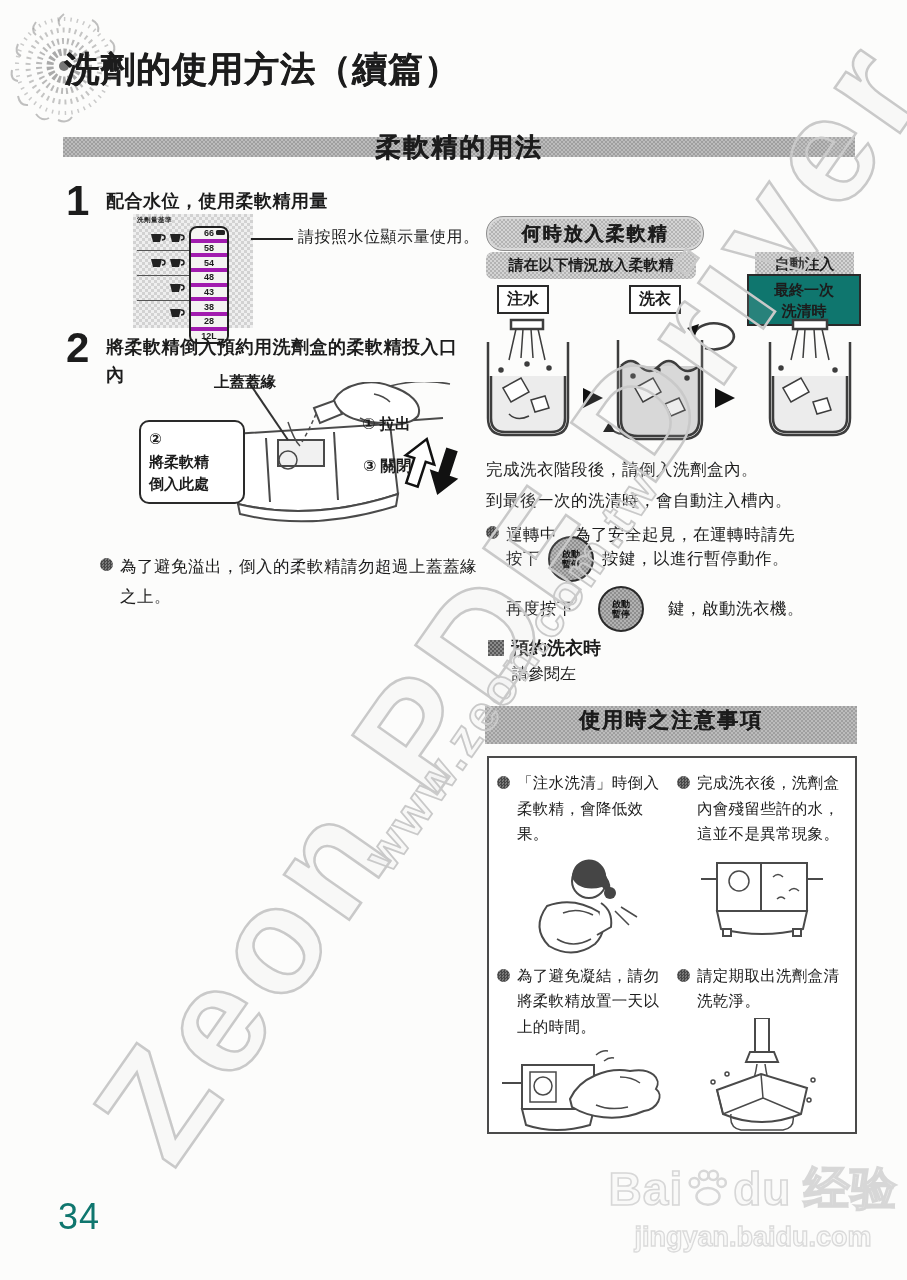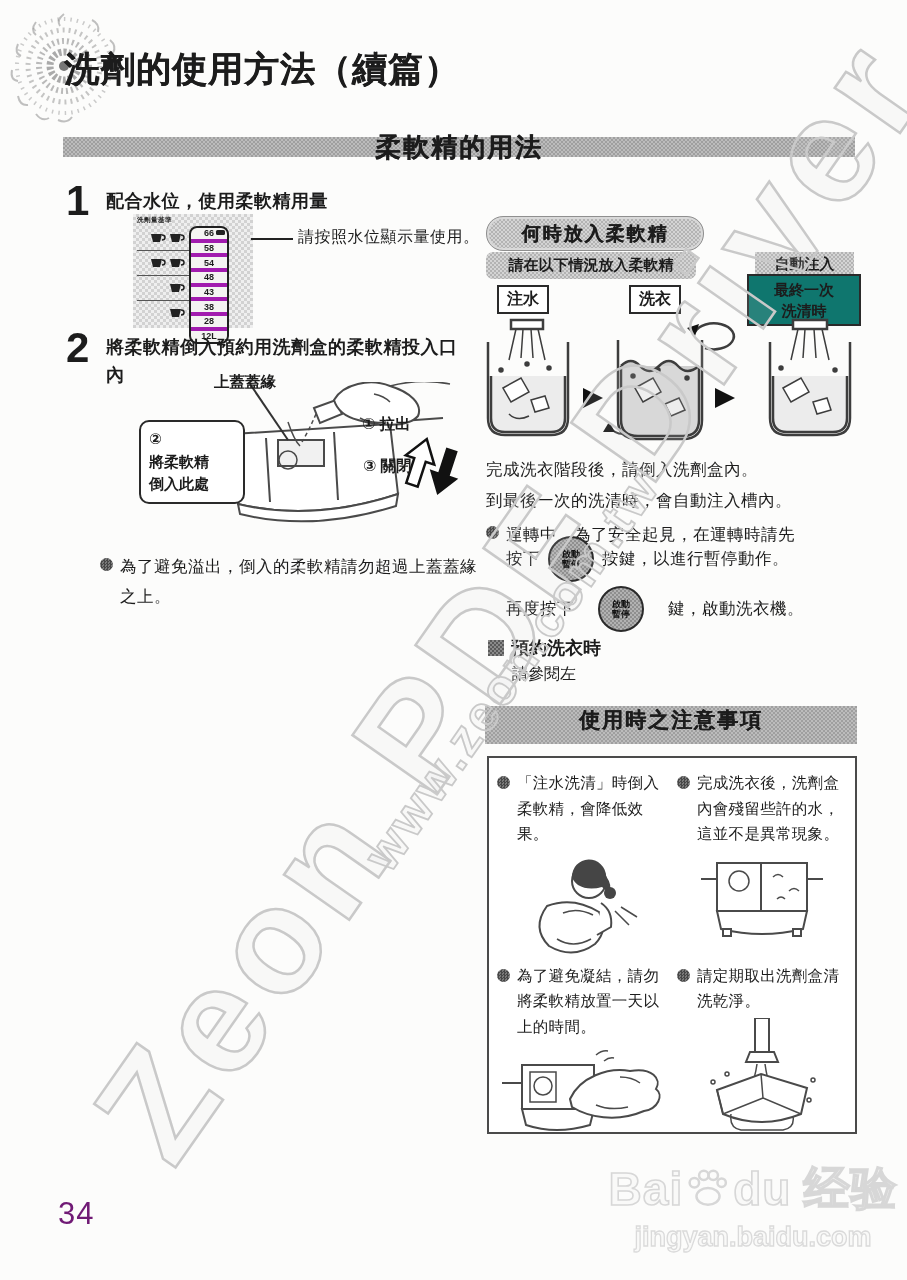--- a/index.html
+++ b/index.html
@@ -54,21 +54,21 @@
   
   .wm{pointer-events:none;white-space:nowrap;font-weight:700;color:rgba(220,220,220,0.12);
       -webkit-text-stroke:2.5px #c9c9c9;z-index:40;}
   .wm-main{left:60px;top:1092px;font-size:150px;letter-spacing:10px;transform:rotate(-55deg);transform-origin:0 0;}
   .wm-url{left:352px;top:848px;font-size:50px;letter-spacing:3px;-webkit-text-stroke:1.8px #c9c9c9;
           transform:rotate(-55deg);transform-origin:0 0;}
   .baidu{left:608px;top:1158px;width:290px;text-align:center;z-index:30;color:rgba(235,235,235,0.15);
          -webkit-text-stroke:1.6px #d7d7d7;font-weight:800;}
   .baidu .l1{font-size:46px;letter-spacing:1px;display:flex;align-items:center;justify-content:center;gap:4px;}
   .baidu .l2{font-size:27px;margin-top:2px;-webkit-text-stroke:1.3px #dadada;}
-  .pageno{left:58px;top:1196px;font-size:31px;color:#701a75;letter-spacing:1px;}
+  .pageno{left:58px;top:1196px;font-size:36px;color:#0f766e;letter-spacing:1px;}
 </style>
 </head>
 <body>
 
 <div class="page">
 
   <svg class="abs" style="left:6px;top:6px;" width="124" height="124" viewBox="0 0 124 124">
     <g fill="none" stroke="#8f8f8f">
       <circle cx="58" cy="60" r="14" stroke-width="7" stroke-dasharray="3 2" opacity="0.75"></circle>
       <circle cx="58" cy="60" r="25" stroke-width="6" stroke-dasharray="2 3" opacity="0.6"></circle>

